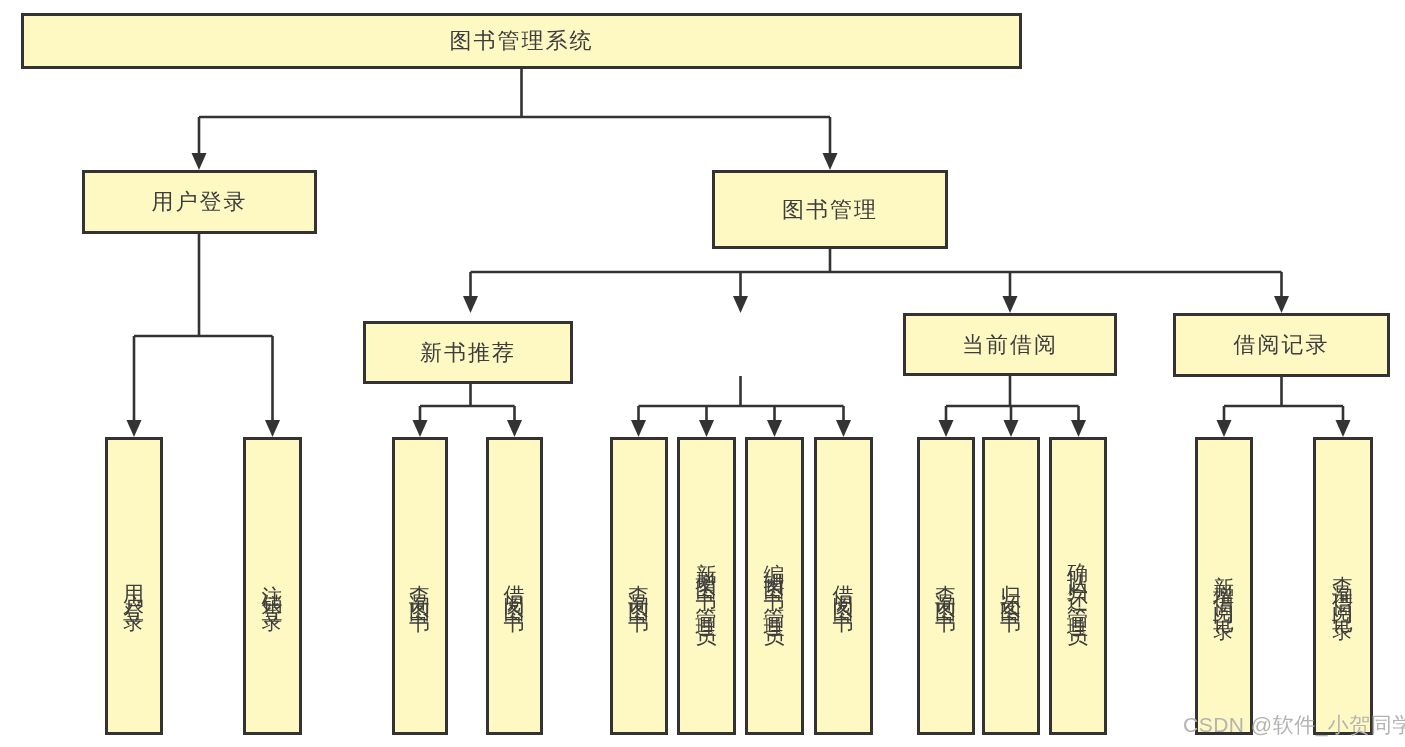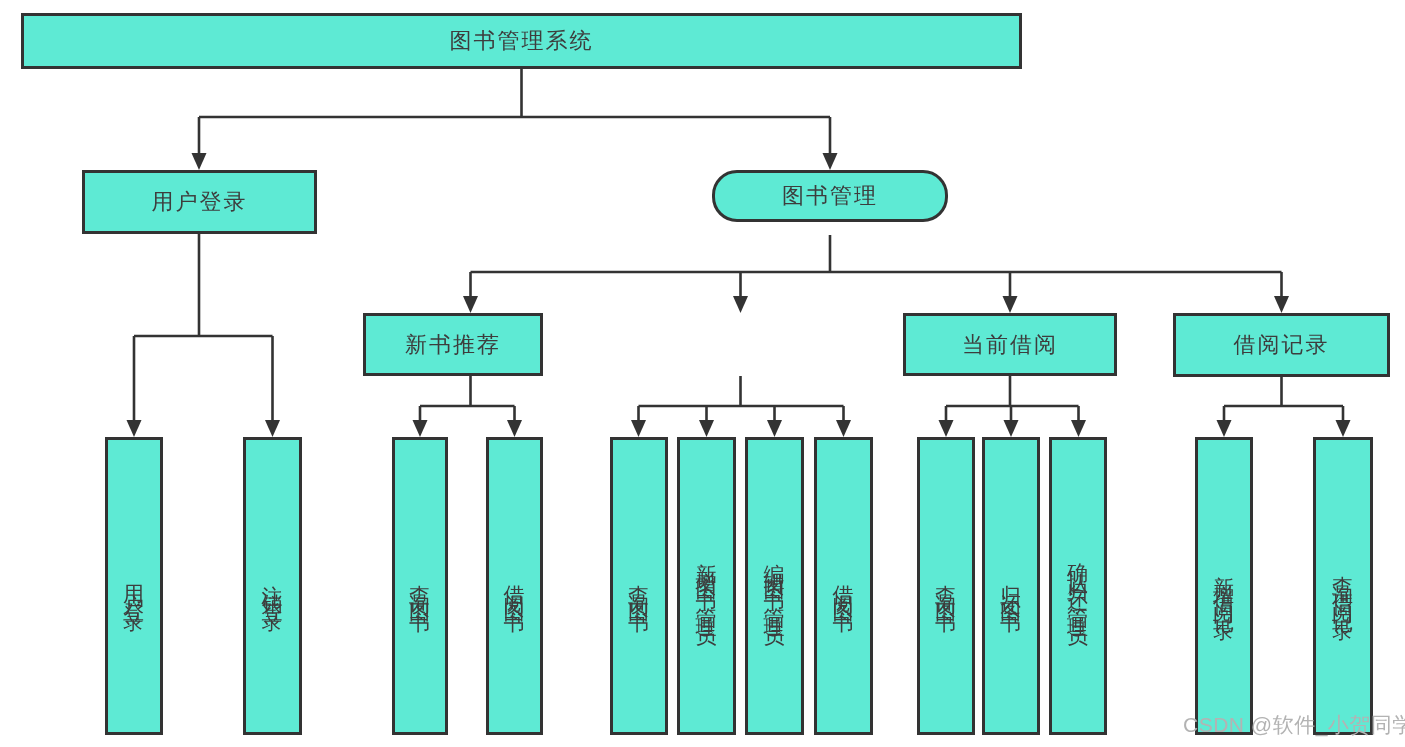--- a/index.html
+++ b/index.html
@@ -4,21 +4,21 @@
 <style>
   html,body{margin:0;padding:0;background:#fff;}
   .canvas{
     position:relative;width:1405px;height:747px;background:var(--bg,#fff);
     font-family:"Liberation Sans",sans-serif;overflow:hidden;
   }
   .connectors{position:absolute;left:0;top:0;z-index:1;}
   .connectors path{stroke:var(--line,#333);stroke-width:2.6;fill:none;}
   .connectors polygon{fill:var(--line,#333);stroke:none;}
   .node{
-    position:absolute;z-index:2;background:#5eead4;border:3px solid var(--line,#333);
+    position:absolute;z-index:2;background:#fef9c3;border:3px solid var(--line,#333);
     box-sizing:border-box;display:flex;align-items:center;justify-content:center;
     color:var(--text,#3d3d3d);
   }
   .node.h{font-size:22px;letter-spacing:2px;white-space:nowrap;}
   .node.v span{
     writing-mode:vertical-rl;text-orientation:mixed;
     font-size:21px;letter-spacing:9px;line-height:1.1;display:block;
   }
   .watermark{
     position:absolute;z-index:3;left:1183px;top:711px;
@@ -76,23 +76,23 @@
     <g>
       <path d="M1281.5 376 V406 M1224 406 H1343 M1224 406 V425 M1343 406 V425"></path>
       <polygon points="1216.5,420 1231.5,420 1224,437"></polygon>
       <polygon points="1335.5,420 1350.5,420 1343,437"></polygon>
     </g>
   </svg>
 
   <div class="node h" style="left:21px;top:13px;width:1001px;height:56px;">图书管理系统</div>
 
   <div class="node h" style="left:82px;top:170px;width:235px;height:64px;">用户登录</div>
-  <div class="node h" style="left:712px;top:170px;width:236px;height:52px;border-radius:25px;">图书管理</div>
+  <div class="node h" style="left:712px;top:170px;width:236px;height:79px;">图书管理</div>
 
-  <div class="node h" style="left:363px;top:313px;width:180px;height:63px;">新书推荐</div>
+  <div class="node h" style="left:363px;top:321px;width:210px;height:63px;">新书推荐</div>
   <div class="node h" style="left:903px;top:313px;width:214px;height:63px;">当前借阅</div>
   <div class="node h" style="left:1173px;top:313px;width:217px;height:64px;text-align:center;">借阅记录</div>
 
   <div class="node v" style="left:105px;top:437px;width:58px;height:298px;">
     <span>用户登录</span>
     </div>
   <div class="node v" style="left:243px;top:437px;width:59px;height:298px;">
     <span>注销登录</span>
     </div>
 

